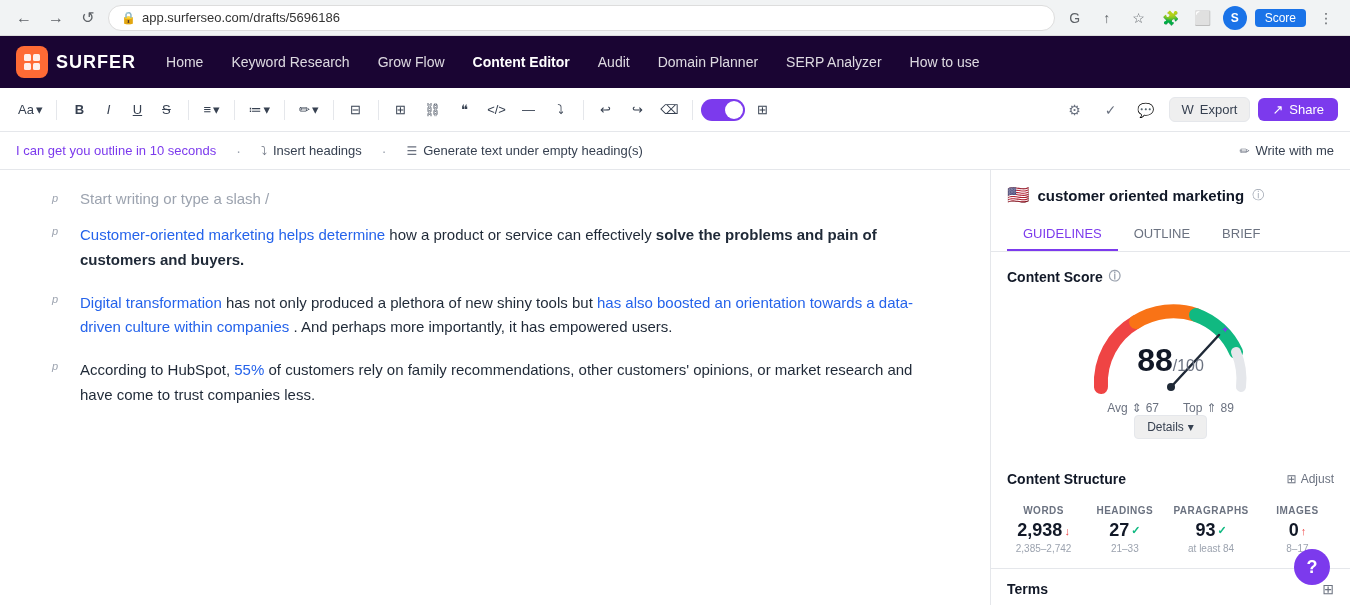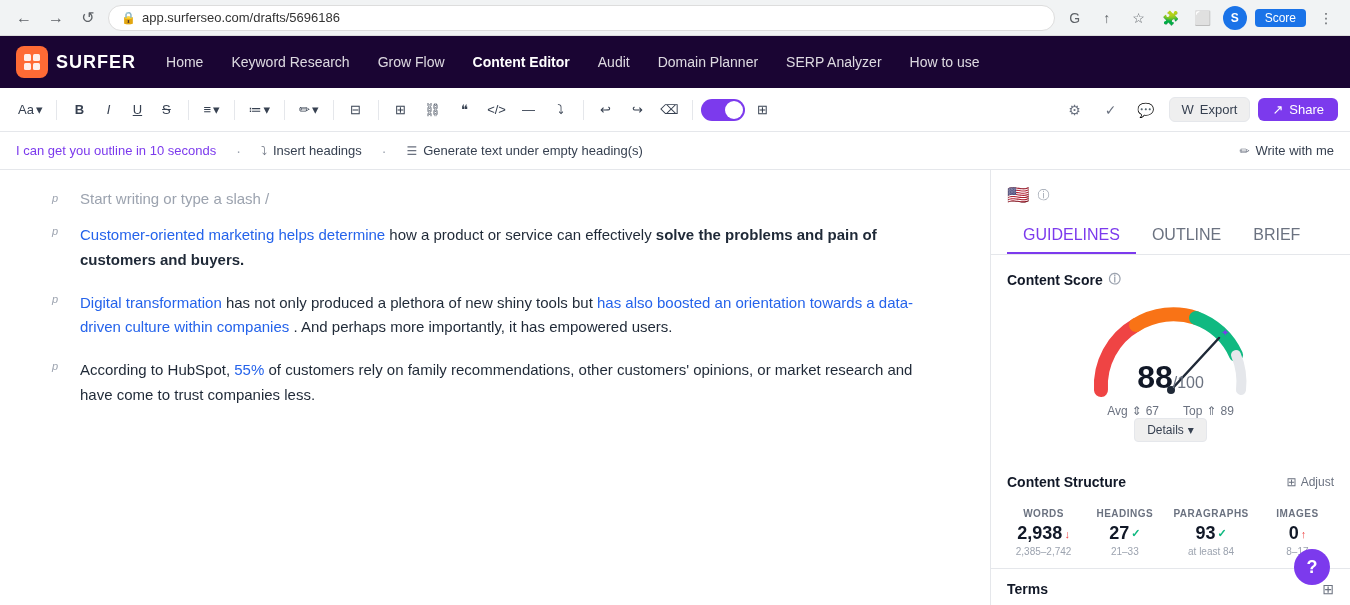--- a/index.html
+++ b/index.html
@@ -260,21 +260,21 @@
     }
     .info-icon {
       color: #9ca3af; font-size: 12px; cursor: pointer;
     }
     .panel-tabs {
       display: flex;
       gap: 0;
     }
     .panel-tab {
       padding: 8px 16px;
-      font-size: 16px;
+      font-size: 13px;
       cursor: pointer;
       color: #6b7280;
       border-bottom: 2px solid transparent;
       font-weight: 500;
     }
     .panel-tab.active {
       color: #7c3aed;
       border-bottom: 2px solid #7c3aed;
     }
 
@@ -301,21 +301,21 @@
       align-items: center;
       margin-bottom: 16px;
     }
     .gauge-svg-wrap {
       position: relative;
       width: 180px;
       height: 100px;
     }
     .gauge-score {
       position: absolute;
-      bottom: 4px;
+      bottom: 18px;
       left: 50%;
       transform: translateX(-50%);
       font-size: 32px;
       font-weight: 800;
       color: #111827;
     }
     .gauge-max {
       font-size: 16px;
       font-weight: 400;
       color: #6b7280;
@@ -569,20 +569,21 @@
         <a class="text-link">55%</a>
         <span> of customers rely on family recommendations, other customers' opinions, or market research and have come to trust companies less.</span>
       </p>
     </div>
   </div>
 
   <div class="right-panel">
     <div class="right-panel-header">
       <div class="keyword-row">
         <span class="flag-icon">🇺🇸</span>
+        <span class="keyword-title">customer oriented marketing</span>
         <span class="info-icon">ⓘ</span>
       </div>
       <div class="panel-tabs">
         <div class="panel-tab active">GUIDELINES</div>
         <div class="panel-tab">OUTLINE</div>
         <div class="panel-tab">BRIEF</div>
       </div>
     </div>
 
     <div class="panel-content">

